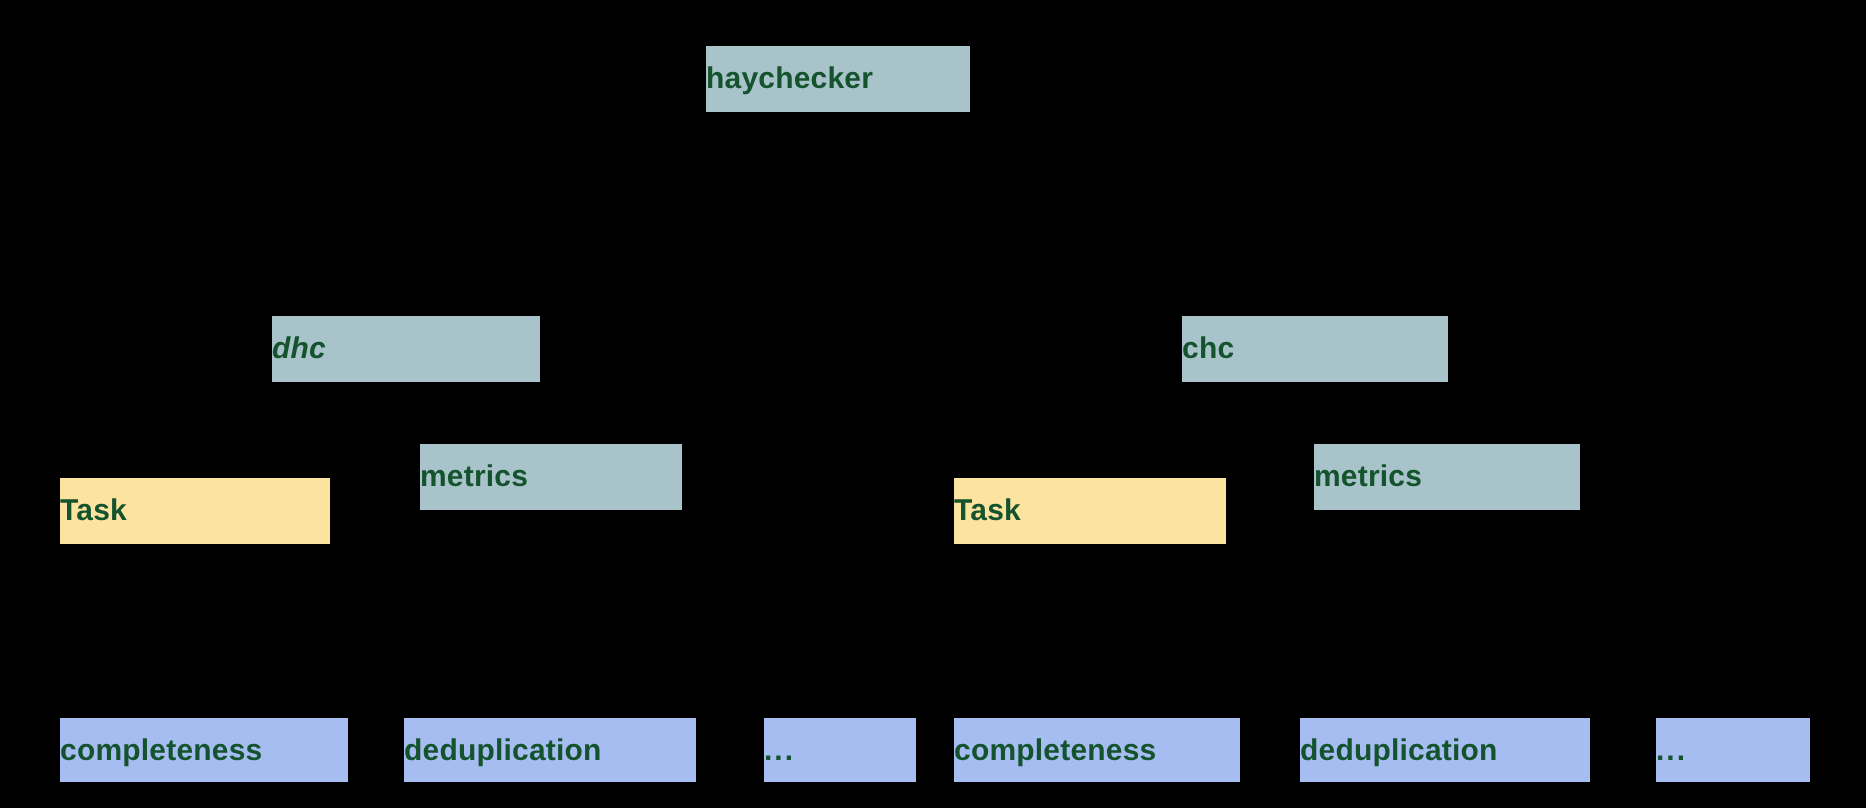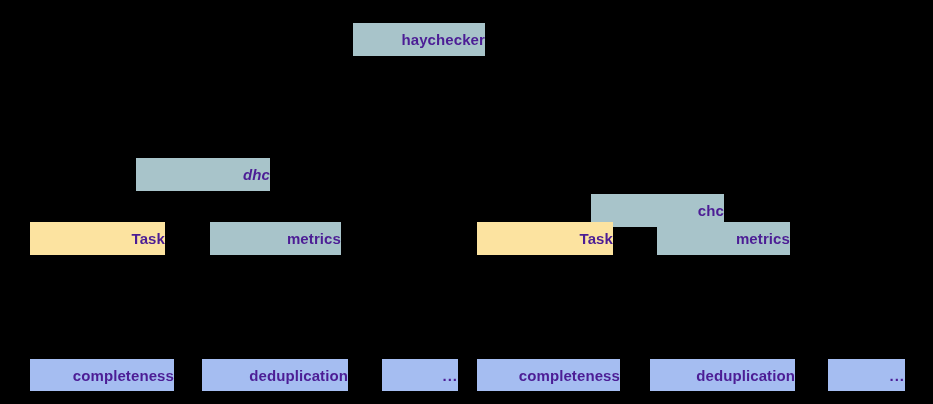--- a/index.html
+++ b/index.html
@@ -21,37 +21,38 @@
     left: 0;
     top: 0;
     width: 933px;
     height: 404px;
     background: #000000;
   }
   .node {
     position: absolute;
     display: flex;
     align-items: center;
-    justify-content: flex-end;
+    justify-content: flex-start;
     box-sizing: border-box;
     font-size: 15px;
     font-weight: bold;
-    color: #4c1d95;
+    color: #14532d;
     line-height: 1;
     letter-spacing: 0.1px;
     white-space: nowrap;
     user-select: none;
   }
   .node-root,
   .node-module,
   .node-metrics {
     background: #a8c4ca;
   }
   .node-task {
     background: #fce3a0;
+    margin-top: 17px;
   }
   .node-metric-item {
     background: #a5bdf1;
   }
   .node-ellipsis {
     letter-spacing: 1px;
     font-size: 15px;
   }
 </style>
 </head>
@@ -60,21 +61,21 @@
 <div id="diagram-canvas">
 
   <div class="node node-root" style="left:353px; top:23px; width:132px; height:33px;">
     <span>haychecker</span>
   </div>
 
   <div class="node node-module" style="left:136px; top:158px; width:134px; height:33px;font-style:italic;">
     <span>dhc</span>
   </div>
 
-  <div class="node node-module" style="left:591px; top:158px; width:133px; height:33px;margin-top:36px;">
+  <div class="node node-module" style="left:591px; top:158px; width:133px; height:33px;">
     <span>chc</span>
   </div>
 
   <div class="node node-task" style="left:30px; top:222px; width:135px; height:33px;">
     <span>Task</span>
   </div>
 
   <div class="node node-metrics" style="left:210px; top:222px; width:131px; height:33px;">
     <span>metrics</span>
   </div>

